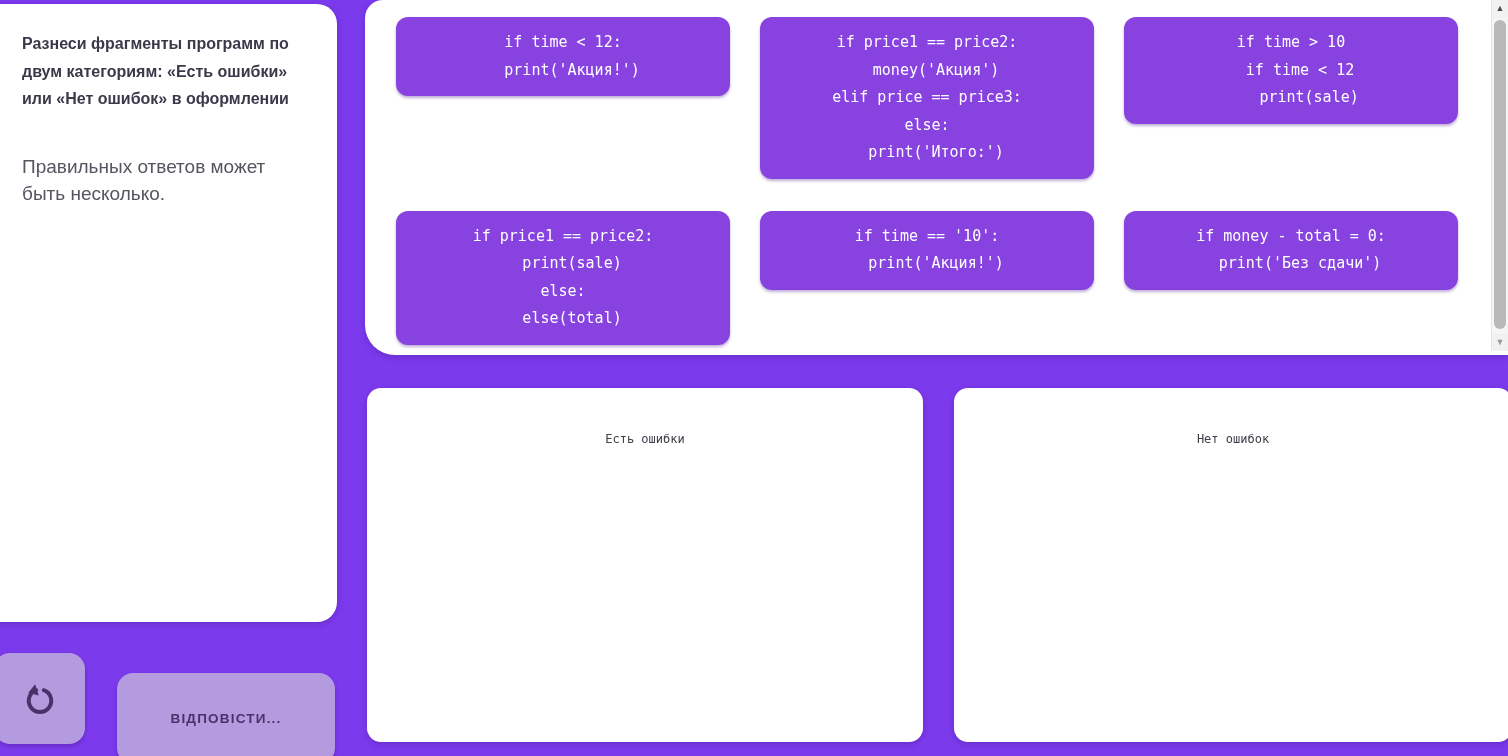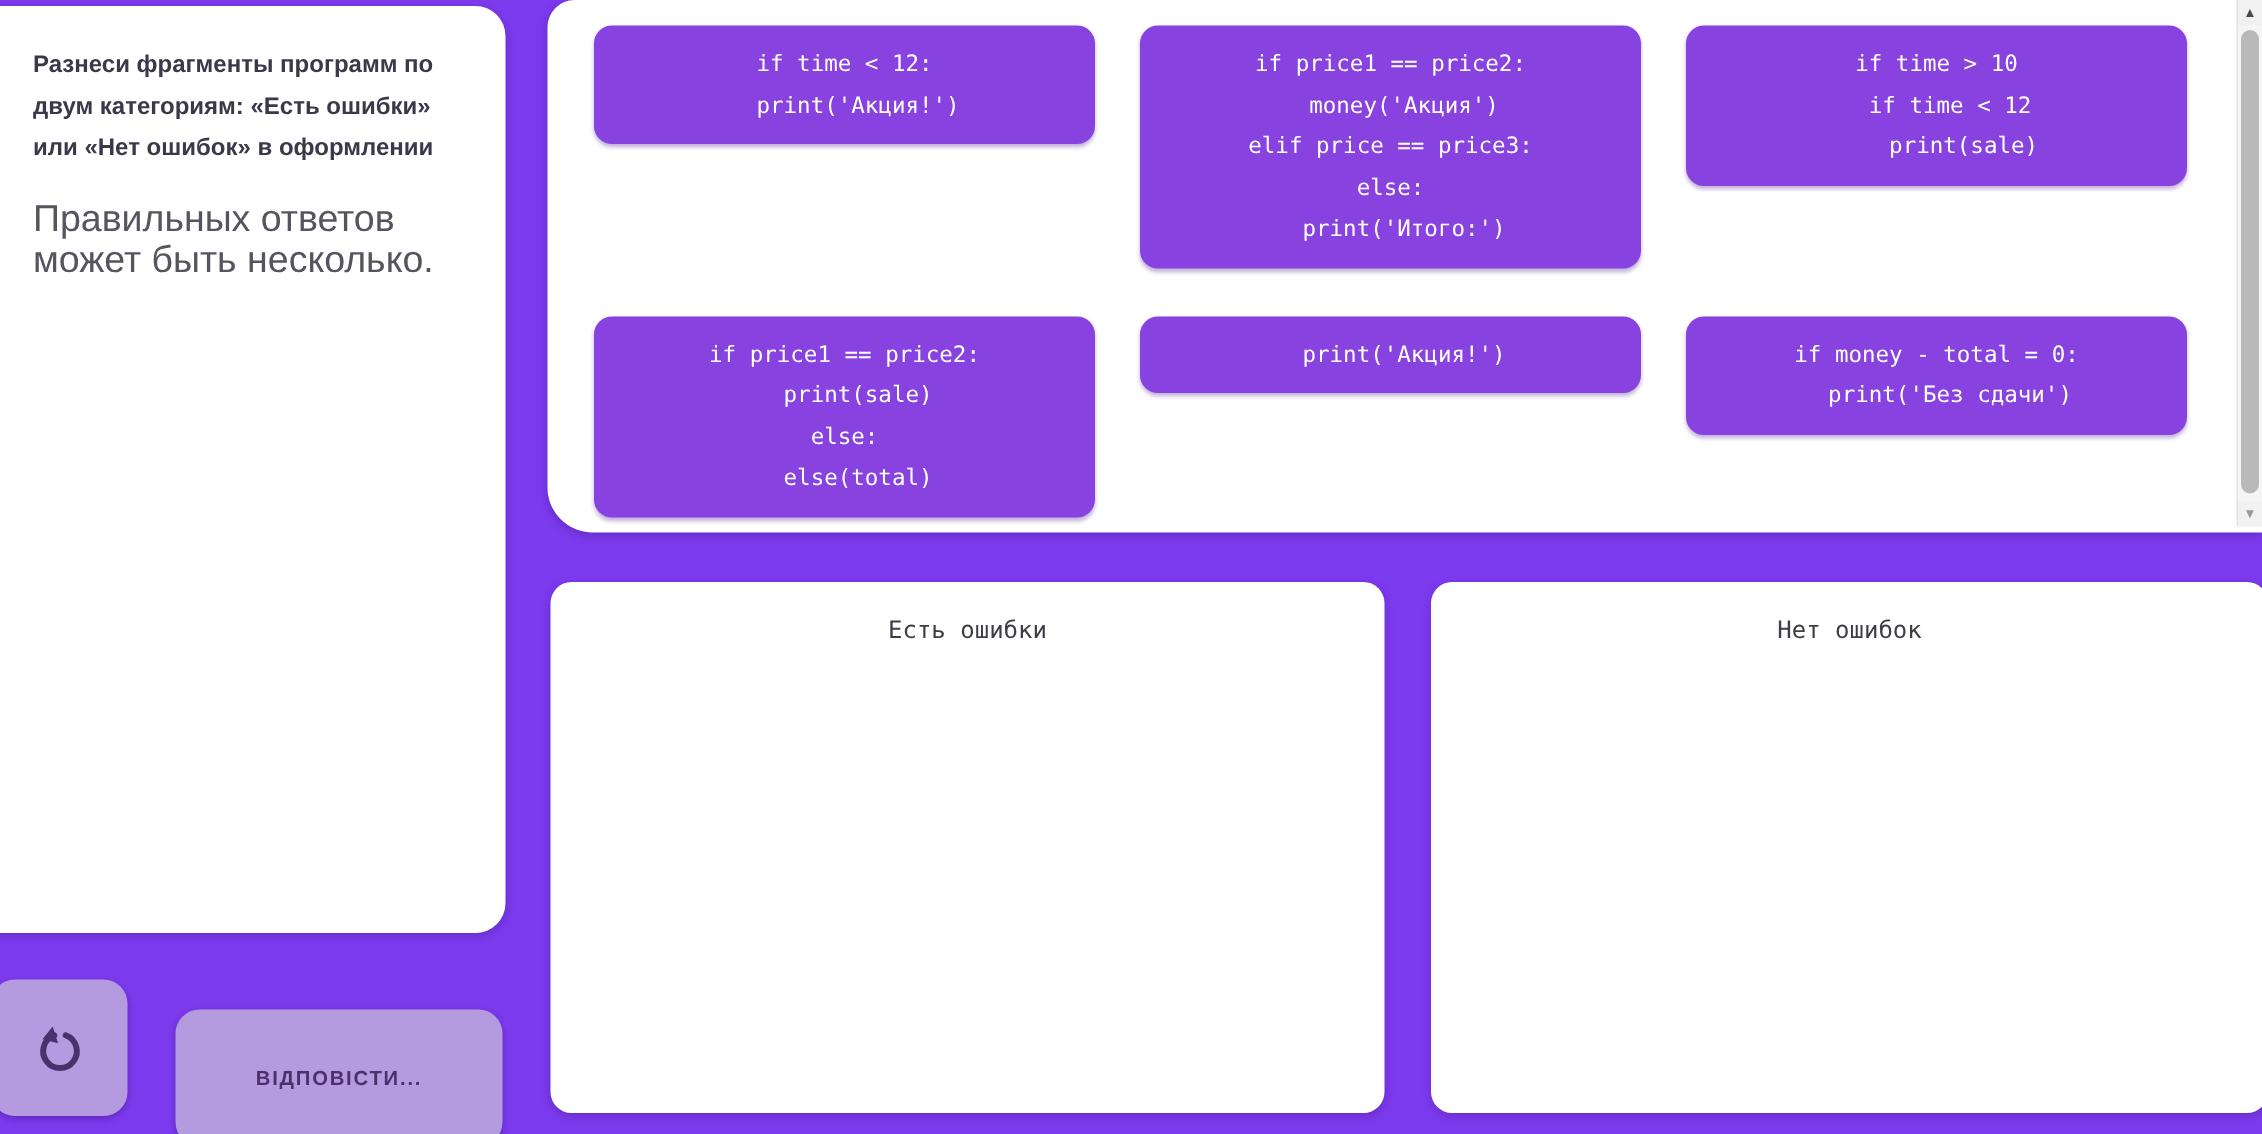--- a/index.html
+++ b/index.html
@@ -19,21 +19,21 @@
   .instructions-panel{
     position:absolute;left:-8px;top:4px;width:345px;height:618px;
     background:#ffffff;border-radius:4px 20px 20px 4px;
     padding:26px 24px 0 30px;
     box-shadow:0 2px 6px rgba(40,10,90,.25);
   }
   .instructions-title{
     font-size:16px;line-height:27.5px;font-weight:bold;color:#3b3949;
   }
   .instructions-note{
-    margin-top:20px;font-size:25px;line-height:27px;color:#57545f;
+    margin-top:40px;font-size:19px;line-height:27px;color:#57545f;
   }
   
   .cards-panel{
     position:absolute;left:365px;top:0;width:1143px;height:355px;
     background:#ffffff;border-radius:18px 0 0 30px;
     overflow:hidden;
     box-shadow:0 2px 6px rgba(40,10,90,.25);
   }
   .cards-grid{
     display:grid;
@@ -74,21 +74,21 @@
   .dropzone{
     position:absolute;top:388px;height:354px;background:#ffffff;
     border-radius:14px;
     box-shadow:0 2px 6px rgba(40,10,90,.25);
   }
   .zone-left{left:367px;width:556px;}
   .zone-right{left:954px;width:558px;}
   .zone-label{
     display:block;text-align:center;padding-top:22px;
     font-family:"DejaVu Sans Mono",monospace;
-    font-size:16px;color:#3e3c47;
+    font-size:12px;color:#3e3c47;margin-top:22px;
   }
   
   .bottom-btn{
     position:absolute;top:653px;height:91px;background:var(--btn);
     border:none;border-radius:16px;cursor:pointer;
     display:flex;align-items:center;justify-content:center;
     box-shadow:0 2px 4px rgba(40,10,90,.3);
   }
   .reset-btn{left:-6px;width:91px;}
   .answer-btn{
@@ -106,21 +106,21 @@
   <h1 class="instructions-title">Разнеси фрагменты программ по двум категориям: «Есть ошибки» или «Нет ошибок» в оформлении</h1>
   <p class="instructions-note">Правильных ответов может быть несколько.</p>
 </aside>
 
 <section class="cards-panel">
   <div class="cards-grid" id="cards-grid">
       <div class="code-card"><div class="code-line">if time &lt; 12:</div><div class="code-line">  print('Акция!')</div></div>
       <div class="code-card"><div class="code-line">if price1 == price2:</div><div class="code-line">  money('Акция')</div><div class="code-line">elif price == price3:</div><div class="code-line">else:</div><div class="code-line">  print('Итого:')</div></div>
       <div class="code-card"><div class="code-line">if time &gt; 10</div><div class="code-line">  if time &lt; 12</div><div class="code-line">    print(sale)</div></div>
       <div class="code-card"><div class="code-line">if price1 == price2:</div><div class="code-line">  print(sale)</div><div class="code-line">else:</div><div class="code-line">  else(total)</div></div>
-      <div class="code-card"><div class="code-line">  print('Акция!')</div></div>
+      <div class="code-card"><div class="code-line">if time == '10':</div><div class="code-line">  print('Акция!')</div></div>
       <div class="code-card"><div class="code-line">if money - total = 0:</div><div class="code-line">  print('Без сдачи')</div></div>
     </div>
 </section>
 
 <div class="v-scrollbar">
   <div class="scroll-btn scroll-up">
     <span>▲</span>
   </div>
   <div class="scroll-thumb"></div>
   <div class="scroll-btn scroll-down">

